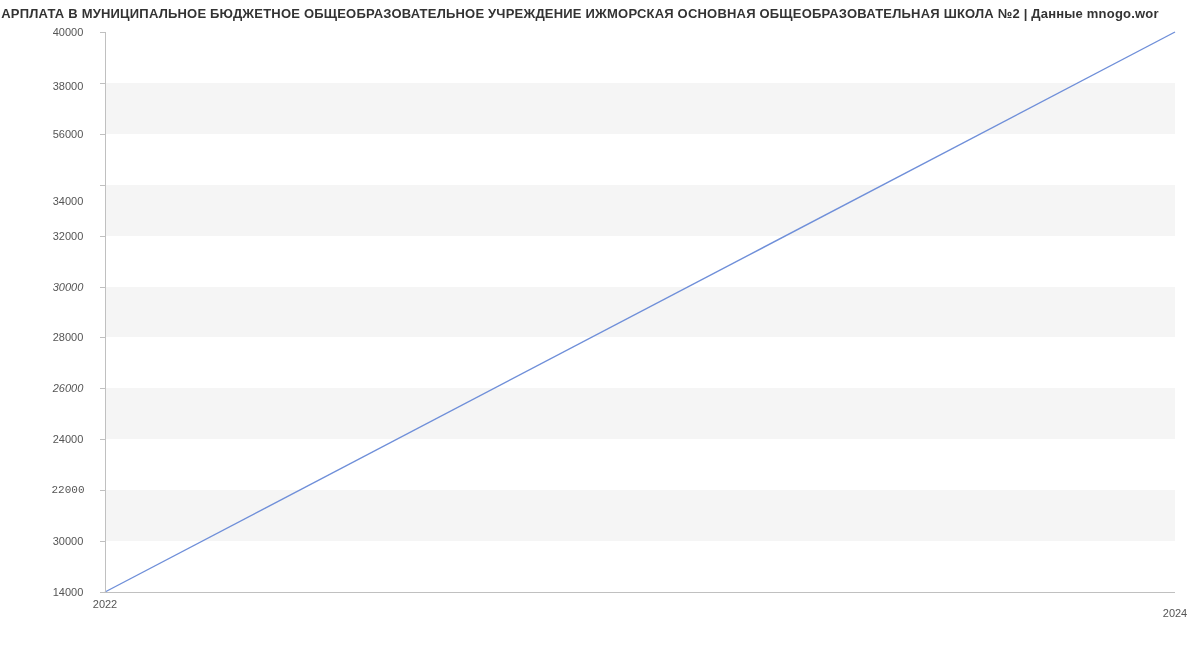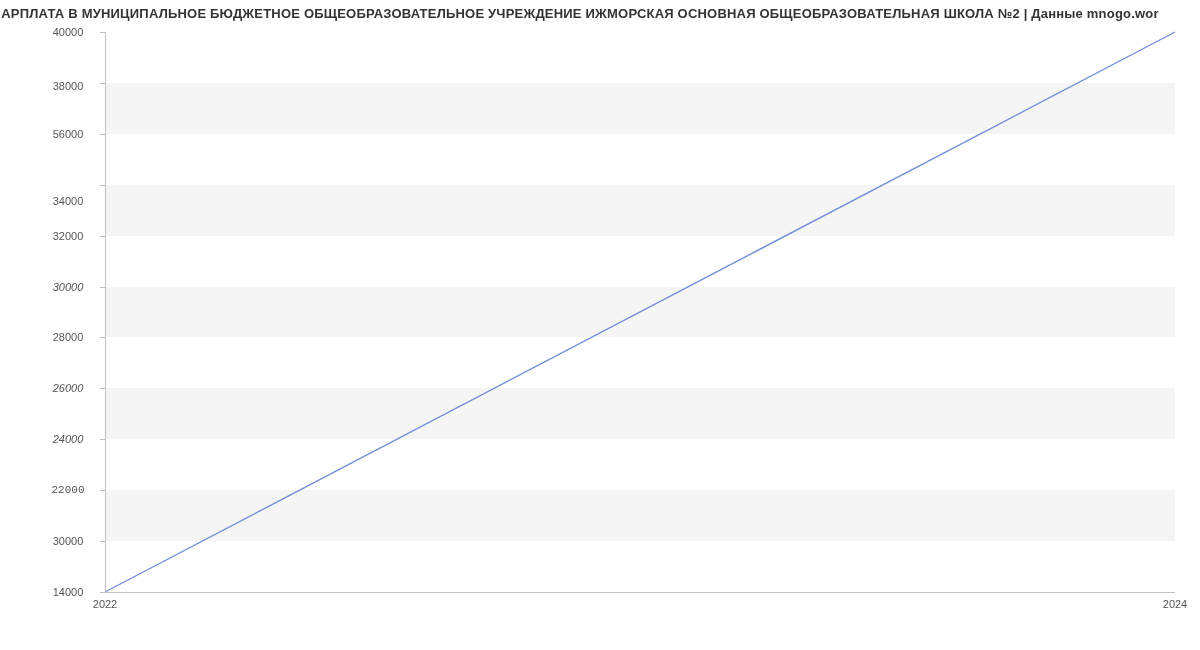--- a/index.html
+++ b/index.html
@@ -87,34 +87,34 @@
     <line id="series-line" stroke="#6f8fd9" stroke-width="1.4" fill="none" x1="0" y1="560" x2="1070" y2="0"></line>
   </svg>
 </div>
 
 <div class="y-tick-label" style="top: 592px;">14000</div>
 <div class="y-tick-mark" style="top: 592px;"></div>
 <div class="y-tick-label" style="top: 541.091px;">30000</div>
 <div class="y-tick-mark" style="top: 541.091px;"></div>
 <div class="y-tick-label" style="top: 490.182px; font-family: Liberation Mono, monospace;">22000</div>
 <div class="y-tick-mark" style="top: 490.182px;"></div>
-<div class="y-tick-label" style="top: 439.273px; font-style: italic;">24000</div>
+<div class="y-tick-label" style="top: 439.273px;">24000</div>
 <div class="y-tick-mark" style="top: 439.273px;"></div>
 <div class="y-tick-label" style="top: 388.364px; font-style: italic;">26000</div>
 <div class="y-tick-mark" style="top: 388.364px;"></div>
 <div class="y-tick-label" style="top: 337.455px;">28000</div>
 <div class="y-tick-mark" style="top: 337.455px;"></div>
 <div class="y-tick-label" style="top: 286.545px; font-style: italic;">30000</div>
 <div class="y-tick-mark" style="top: 286.545px;"></div>
 <div class="y-tick-label" style="top: 235.636px;">32000</div>
 <div class="y-tick-mark" style="top: 235.636px;"></div>
 <div class="y-tick-label" style="top: 201px;">34000</div>
 <div class="y-tick-mark" style="top: 184.727px;"></div>
 <div class="y-tick-label" style="top: 133.818px;">56000</div>
 <div class="y-tick-mark" style="top: 133.818px;"></div>
 <div class="y-tick-label" style="top: 86px;">38000</div>
 <div class="y-tick-mark" style="top: 82.9091px;"></div>
 <div class="y-tick-label" style="top: 32px;">40000</div>
 <div class="y-tick-mark" style="top: 32px;"></div>
 <div class="x-tick-label" style="left: 105px;">2022</div>
-<div class="x-tick-label" style="left: 1175px;">2024</div>
+<div class="x-tick-label" style="left: 1175px; margin-top: 9px;">2024</div>
 <div class="axis-line" style="left: 105px; top: 32px; width: 1px; height: 560px;"></div>
 <div class="axis-line" style="left: 105px; top: 592px; width: 1070px; height: 1px;"></div>
 
 </body></html>

